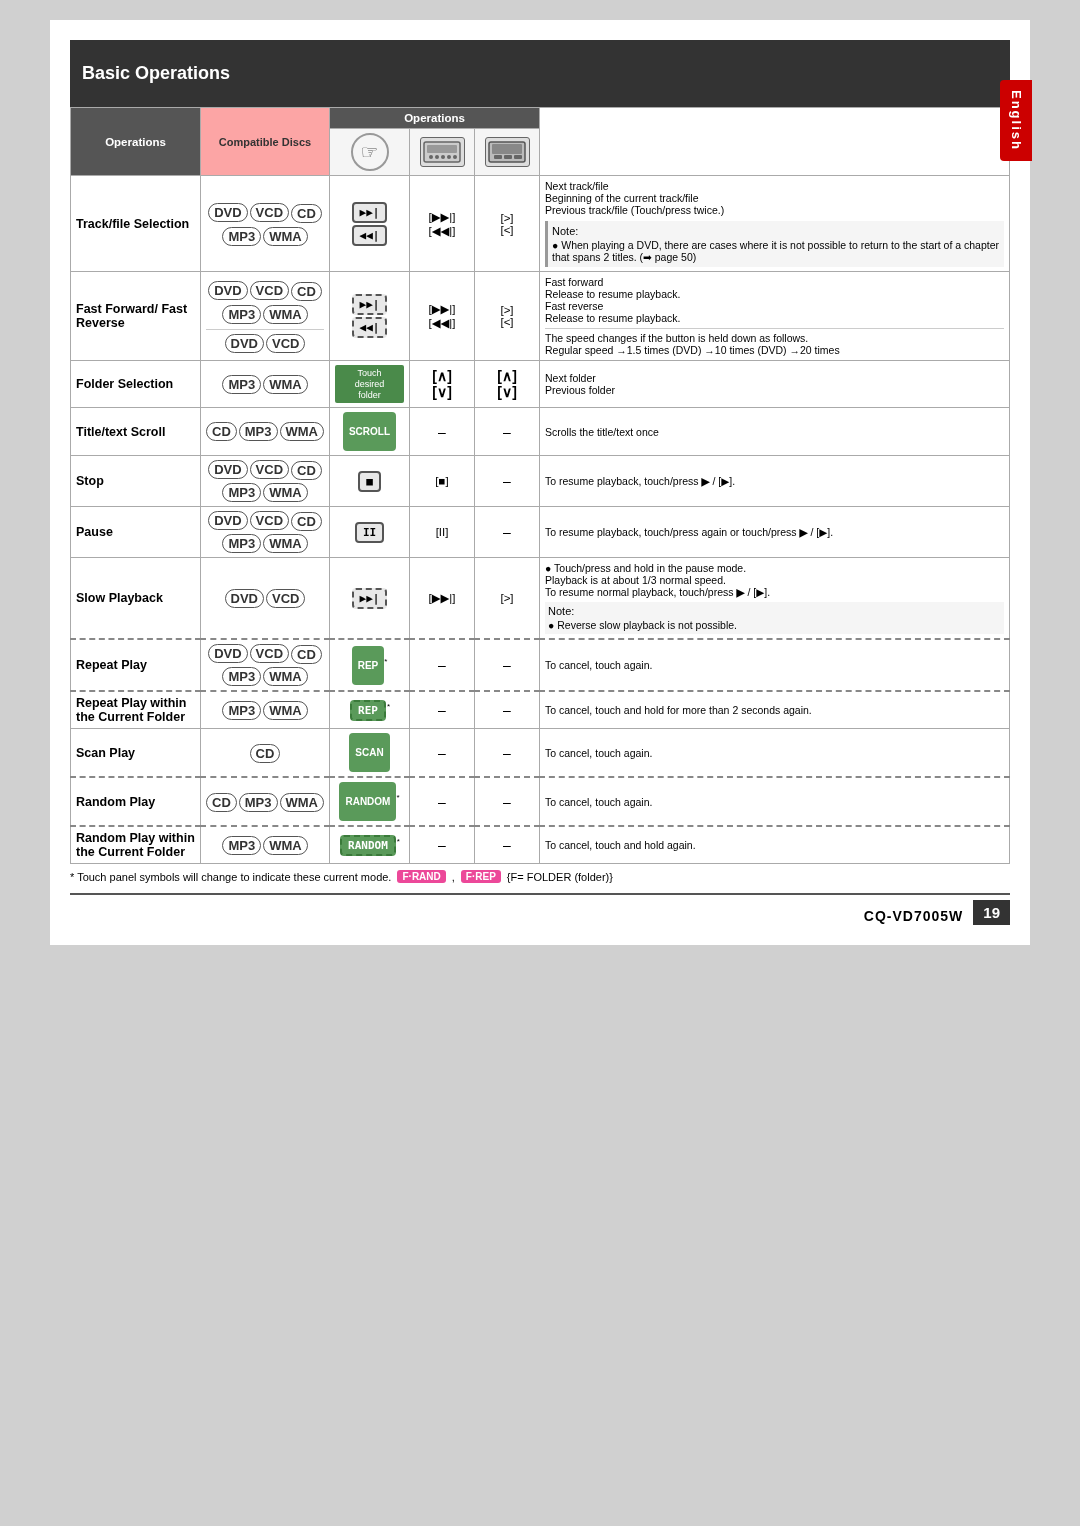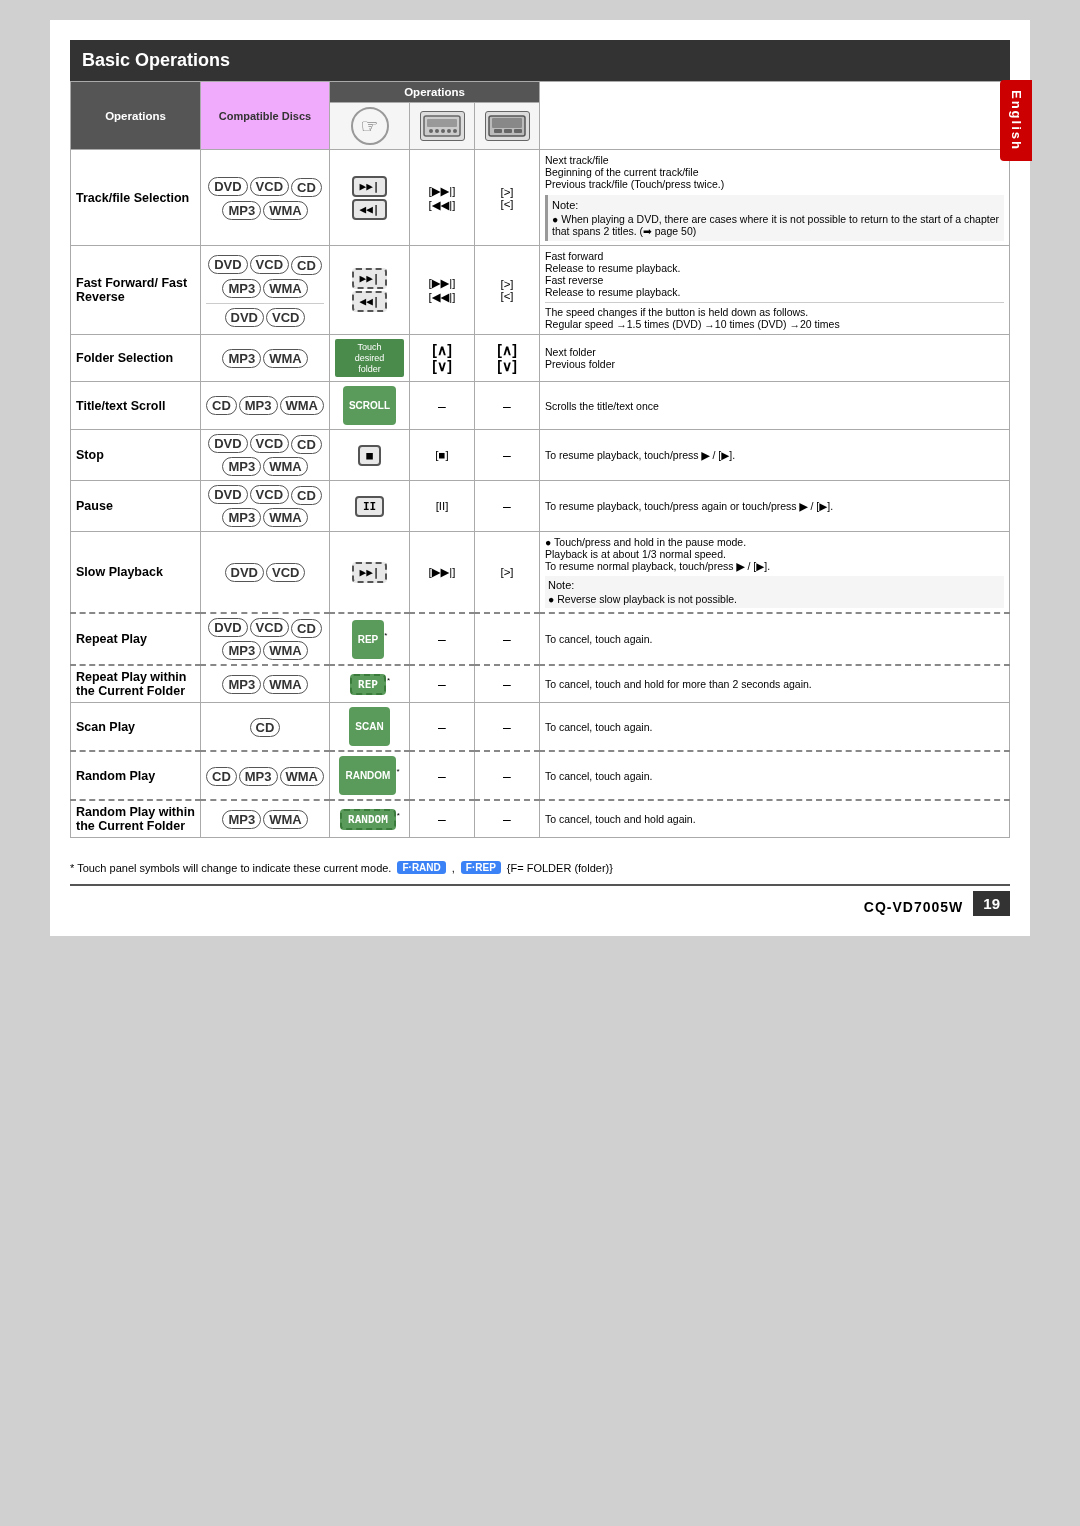--- a/index.html
+++ b/index.html
@@ -34,21 +34,21 @@
       padding: 10px 8px;
       letter-spacing: 2px;
       border-radius: 4px 0 0 4px;
     }
     
     .section-title {
       background: #333;
       color: #fff;
       font-size: 18px;
       font-weight: bold;
-      padding: 10px 12px;
+      padding: 23px 12px;
       margin-bottom: 0;
     }
     
     .ops-table {
       width: 100%;
       border-collapse: collapse;
       font-size: 11.5px;
     }
     .ops-table td, .ops-table th {
       border: 1px solid #aaa;
@@ -136,27 +136,27 @@
       font-size: 11px;
     }
     .legend-box {
       border: 2px dashed #555;
       padding: 3px 8px;
       font-size: 11px;
       border-radius: 3px;
     }
     .footnote {
       font-size: 11px;
-      margin-top: 23px;
+      margin-top: 6px;
       display: flex;
       align-items: center;
       gap: 6px;
     }
     .f-badge {
-      background: #3b82f6;
+      background: #ec4899;
       color: #fff;
       border-radius: 3px;
       padding: 1px 5px;
       font-size: 10px;
       font-weight: bold;
     }
     .bottom-bar {
       display: flex;
       justify-content: flex-end;
       align-items: center;
@@ -219,21 +219,21 @@
 
   <div class="english-tab">English</div>
 
   <div class="section-title">Basic Operations</div>
 
   <table class="ops-table">
     <thead>
 
       <tr class="ops-header-top">
         <th class="col-operation" rowspan="2">Operations</th>
-        <th class="col-disc" rowspan="2" style="background:#f0abfc;color:#333;border:1px solid #aaa;">
+        <th class="col-disc" rowspan="2" style="background:#fca5a5;color:#333;border:1px solid #aaa;">
           <span style="font-size:11px;font-weight:bold;">Compatible Discs</span>
         </th>
         <th colspan="3">Operations</th>
         <th class="col-notes" rowspan="2" style="background:#fff;color:#333;border:1px solid #aaa;"></th>
       </tr>
       <tr class="sub-header-row">
         <td class="col-touch center">
 
           <div class="touch-img">☞</div>
         </td>

